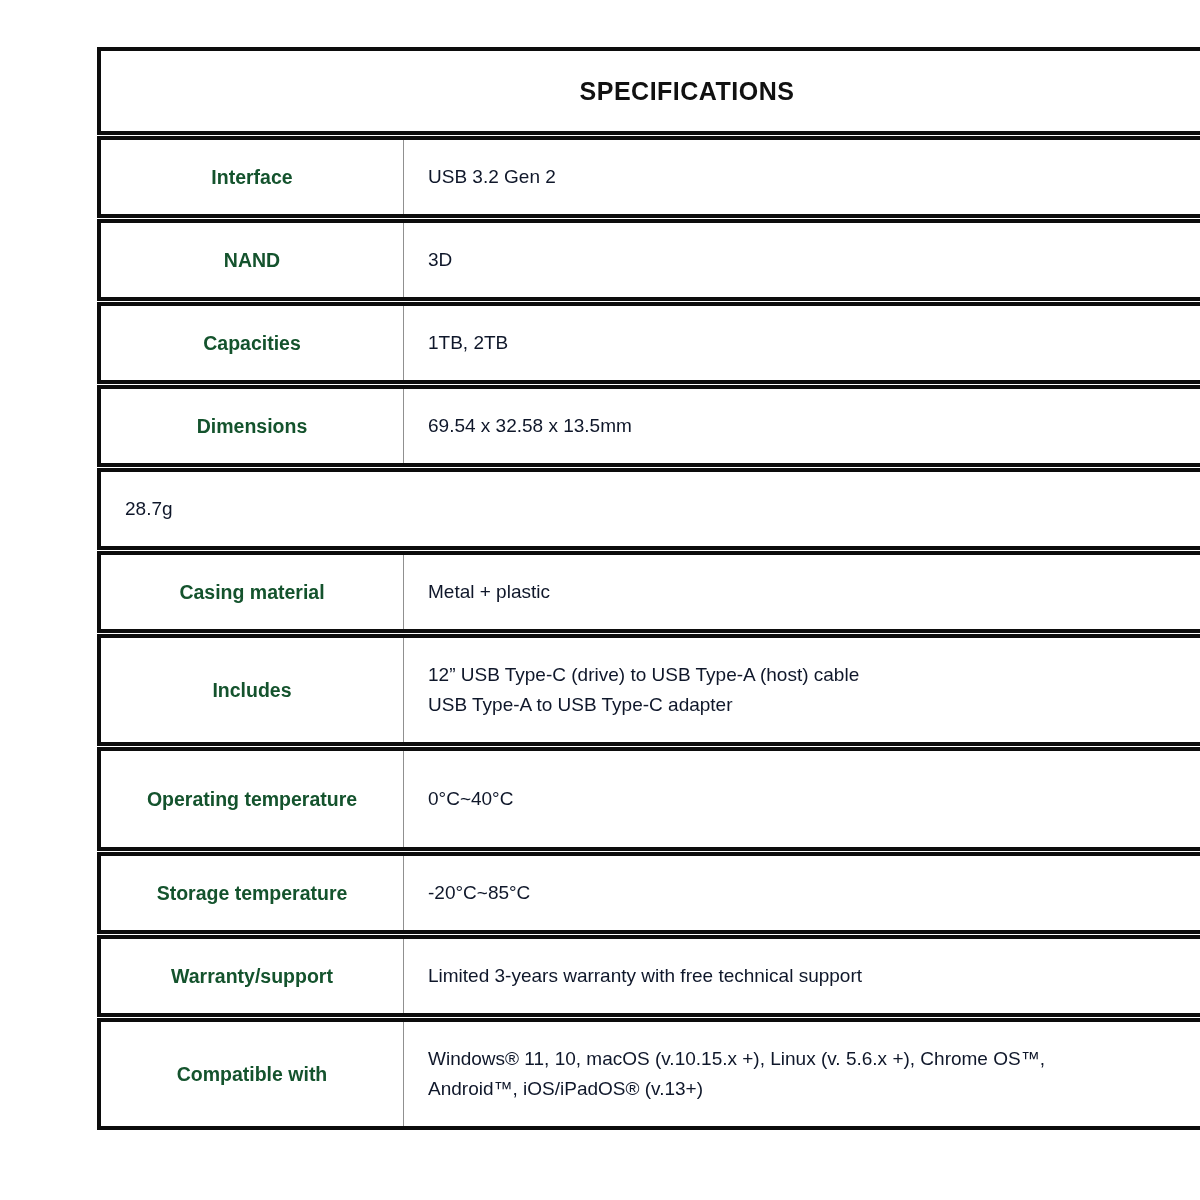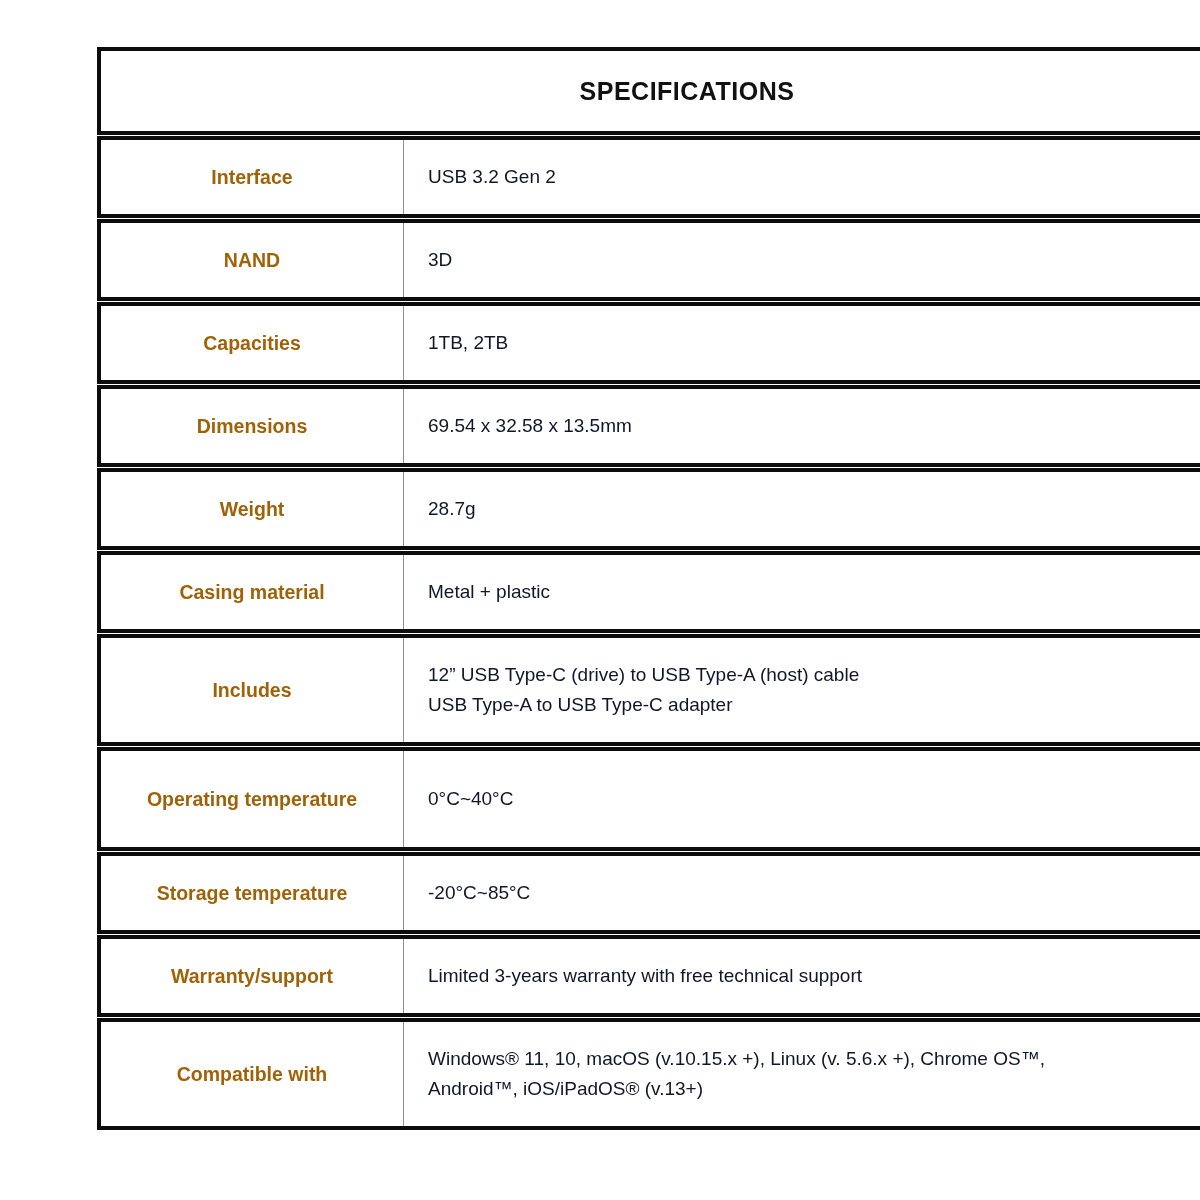--- a/index.html
+++ b/index.html
@@ -38,21 +38,21 @@
     align-items: center;
   }
   .cell.label {
     width: 303px;
     flex: 0 0 303px;
     justify-content: center;
     text-align: center;
     border-right: 1px solid #909090;
     font-size: 19.5px;
     font-weight: 700;
-    color: #a16207;
+    color: #14532d;
     padding: 10px 14px;
     line-height: 26px;
   }
   .cell.value {
     flex: 1 1 auto;
     justify-content: flex-start;
     text-align: left;
     font-size: 19px;
     font-weight: 400;
     color: #0f172a;
@@ -87,21 +87,20 @@
     <div class="cell label">Capacities</div>
     <div class="cell value">1TB, 2TB</div>
   </div>
 
   <div class="row">
     <div class="cell label">Dimensions</div>
     <div class="cell value">69.54 x 32.58 x 13.5mm</div>
   </div>
 
   <div class="row">
-    <div class="cell label">Weight</div>
     <div class="cell value">28.7g</div>
   </div>
 
   <div class="row">
     <div class="cell label">Casing material</div>
     <div class="cell value">Metal + plastic</div>
   </div>
 
   <div class="row">
     <div class="cell label">Includes</div>

